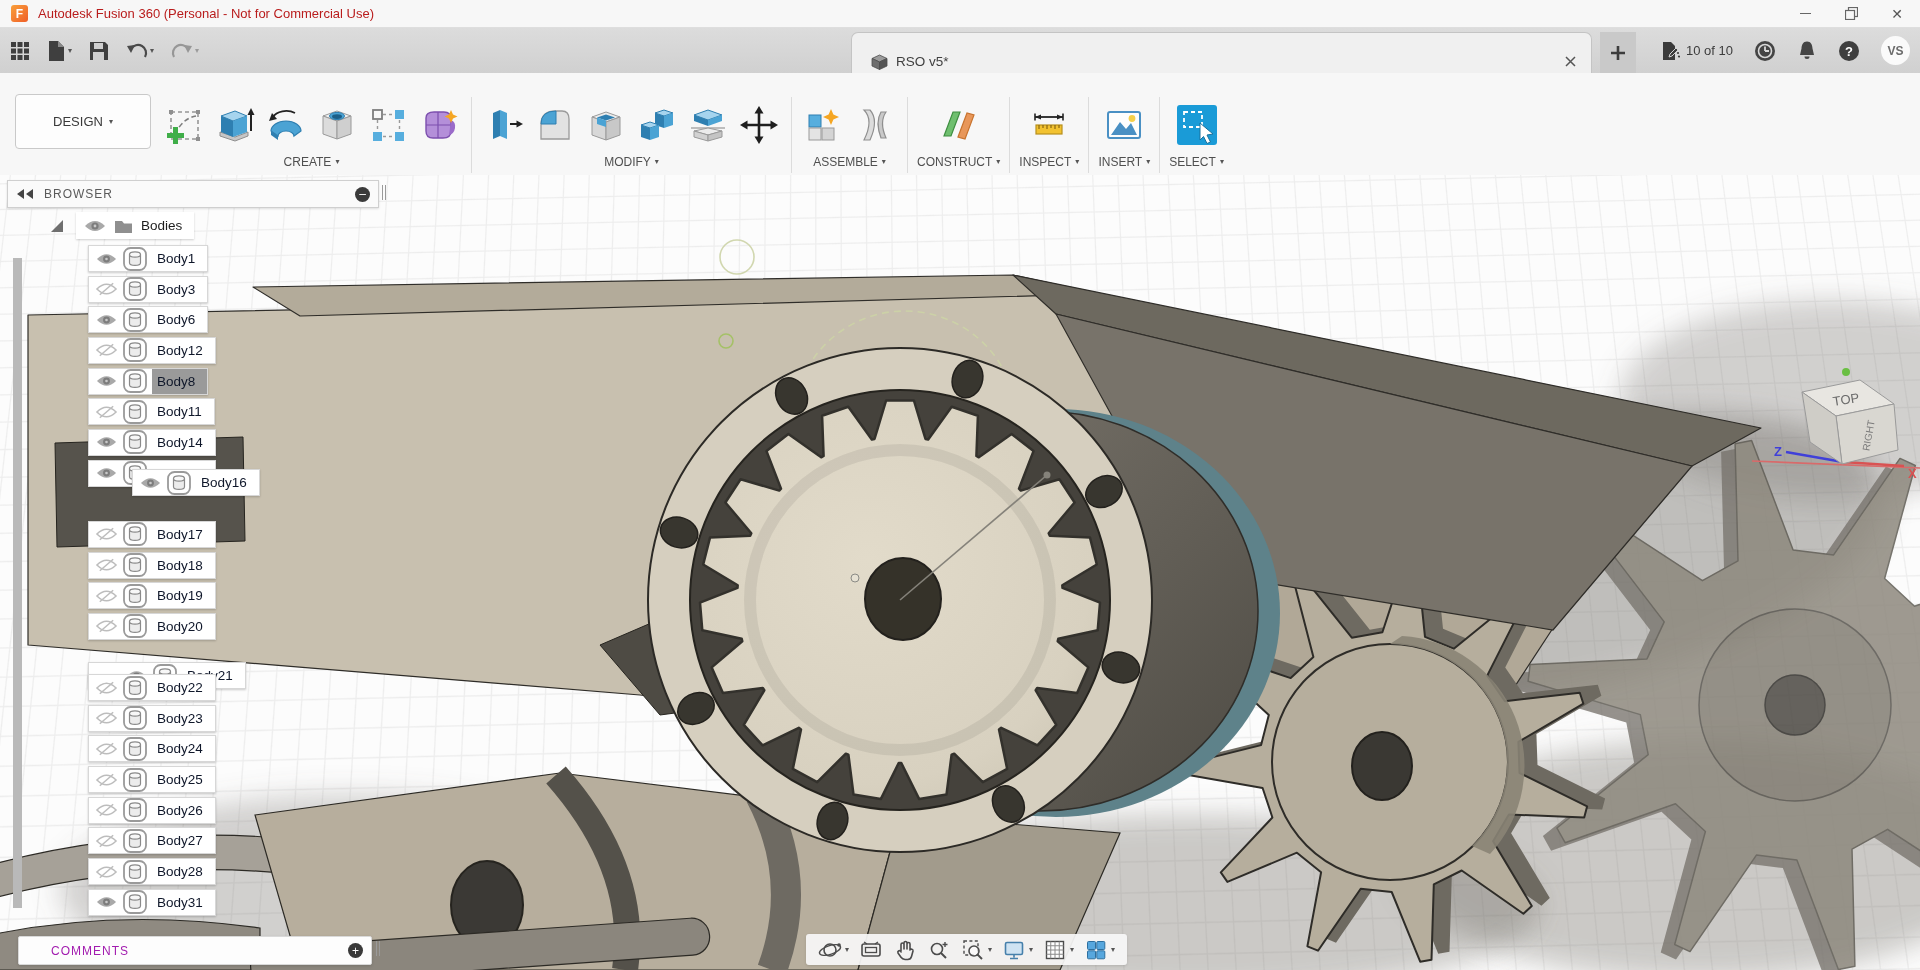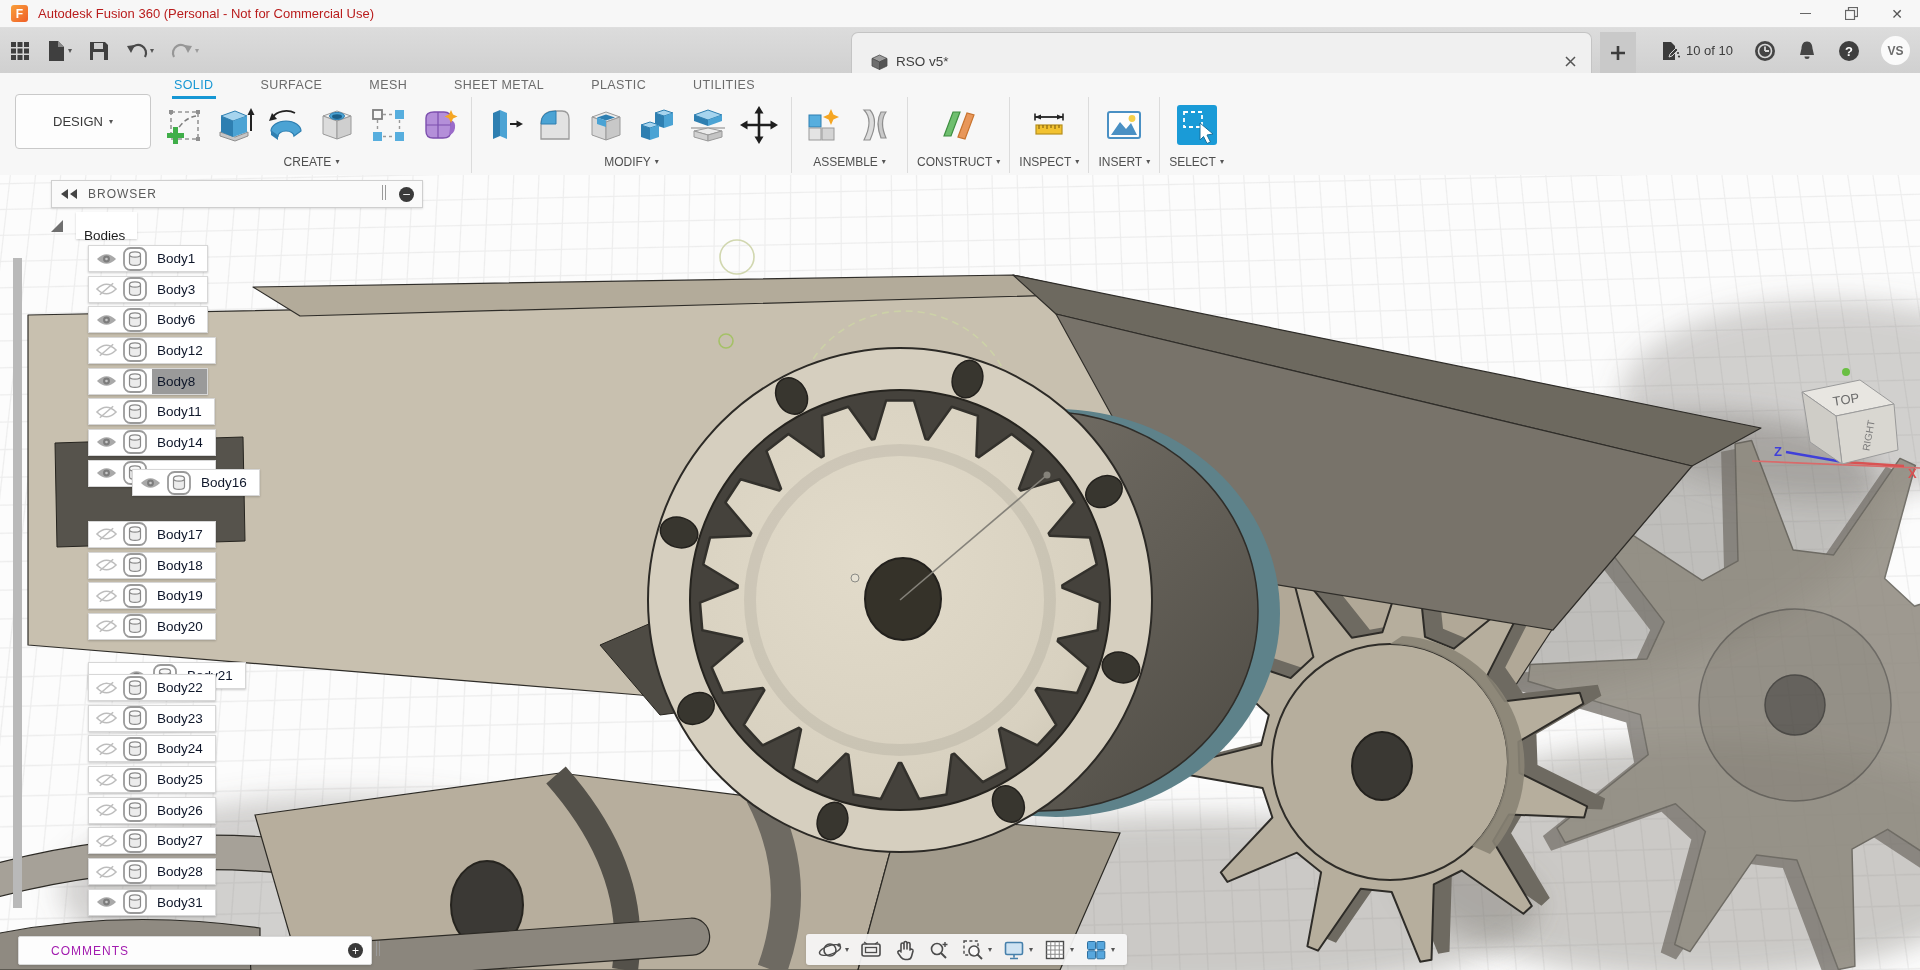--- a/index.html
+++ b/index.html
@@ -54,28 +54,28 @@
     background-image:
       repeating-linear-gradient(0deg,#ededed 0 1px,transparent 1px 22px),
       repeating-linear-gradient(90deg,#ededed 0 1px,transparent 1px 22px),
       repeating-linear-gradient(0deg,#dddddd 0 1px,transparent 1px 110px),
       repeating-linear-gradient(90deg,#dddddd 0 1px,transparent 1px 110px);
     transform:perspective(1900px) rotateX(16deg) rotateZ(-1.2deg) scale(1.08);
     transform-origin:50% -10%;}
   #scene{position:absolute;left:0;top:0;width:1920px;height:795px;}
   
   .bheader{position:absolute;left:7px;top:180px;width:370px;height:26px;background:#fafafa;
-           border:1px solid #cfcfcf;display:flex;align-items:center;box-shadow:0 1px 2px rgba(0,0,0,.12);margin-left:44px;}
+           border:1px solid #cfcfcf;display:flex;align-items:center;box-shadow:0 1px 2px rgba(0,0,0,.12);}
   .bheader-label{font-size:12px;letter-spacing:1px;color:#5a5a5a;margin-left:10px;}
   .circle-btn{width:15px;height:15px;border-radius:50%;background:#3a3a3a;color:#fff;display:flex;
               align-items:center;justify-content:center;font-size:12px;line-height:1;margin-left:auto;margin-right:8px;}
   .grip{position:absolute;width:2px;height:15px;border-left:1.5px solid #9a9a9a;border-right:1.5px solid #9a9a9a;}
   .folder-row{position:absolute;left:48px;top:212px;height:27px;display:flex;align-items:center;}
   .folder-chip{display:flex;align-items:center;gap:8px;background:#fff;height:27px;padding:0 12px 0 8px;
-               box-shadow:0 1px 2px rgba(0,0,0,.18);flex-direction:column;}
+               box-shadow:0 1px 2px rgba(0,0,0,.18);}
   .folder-label{font-size:13.5px;color:#1d1d1d;}
   .body-row{position:absolute;left:88px;height:27px;display:flex;align-items:center;background:#fff;
             border:1px solid #d7d7d7;box-shadow:0 1px 2px rgba(0,0,0,.2);padding:0 0 0 7px;box-sizing:border-box;}
   .body-row .eye{width:24px;display:flex;align-items:center;}
   .bicon{display:flex;margin:0 5px 0 3px;}
   .blabel{font-size:13.5px;color:#0f172a;padding:5px 12px 5px 5px;}
   .blabel.selected{background:#9a9a9a;}
   .vscroll{position:absolute;left:13px;top:258px;width:9px;height:650px;background:#b9b9b9;}
   
   .comments{position:absolute;left:18px;top:936px;width:352px;height:27px;background:#fdfdfd;
@@ -207,28 +207,20 @@
       </div>
       <div class="avatar">VS</div>
     </div>
   </div>
 
   <div class="ribbon">
     <div class="env-box">
       <span>DESIGN</span>
       <span class="caret">▾</span>
     </div>
-    <div class="rtabs">
-      <span class="rtab active">SOLID</span>
-      <span class="rtab">SURFACE</span>
-      <span class="rtab">MESH</span>
-      <span class="rtab">SHEET METAL</span>
-      <span class="rtab">PLASTIC</span>
-      <span class="rtab">UTILITIES</span>
-    </div>
 
     <div class="rgroups">
 
       <div class="rgroup">
         <div class="ricons">
           <span class="ribtn">
             <svg width="42" height="42" viewBox="0 0 42 42">
               <rect x="8" y="8" width="27" height="27" fill="none" stroke="#969696" stroke-width="1.6" stroke-dasharray="4 3"></rect>
               <rect x="6" y="6" width="4" height="4" fill="#8f8f8f"></rect>
                 <rect x="33" y="6" width="4" height="4" fill="#8f8f8f"></rect>

